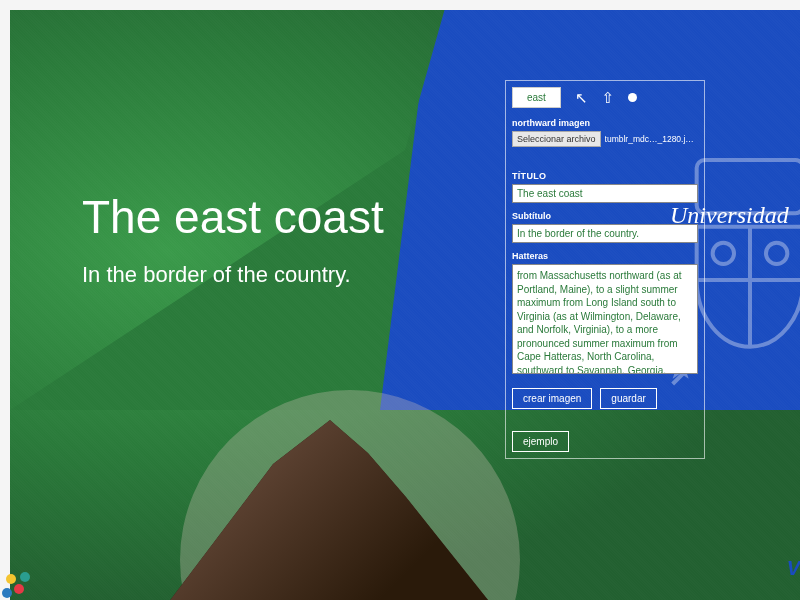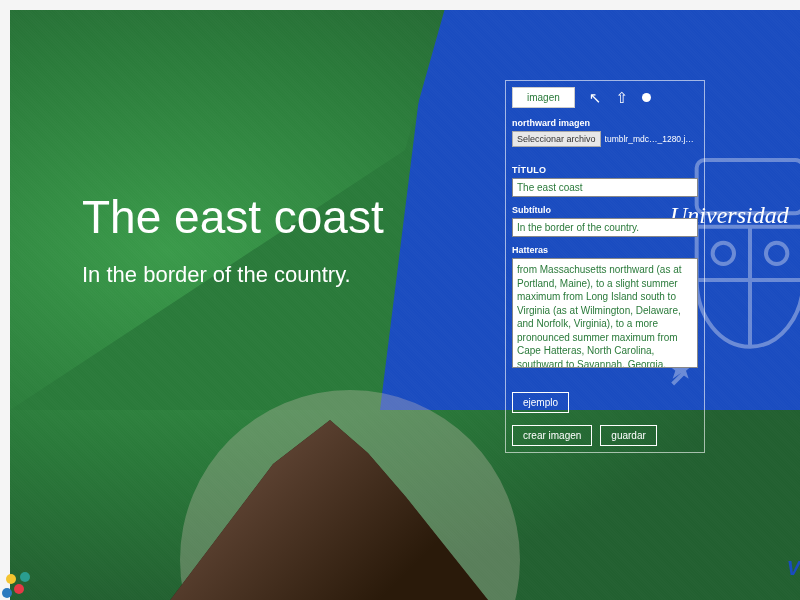--- a/index.html
+++ b/index.html
@@ -134,21 +134,21 @@
   .section-label {
     font-weight: bold;
     margin: 8px 0 3px;
     font-size: 9px;
   }
   .section-label.caps { text-transform: uppercase; letter-spacing: 0.3px; }
   .file-row {
     display: flex;
     align-items: center;
     gap: 4px;
-    margin-bottom: 18px;
+    margin-bottom: 24px;
     font-size: 8.5px;
   }
   .file-btn {
     background: #e8e8e8;
     color: #333;
     border: 1px solid #aaa;
     padding: 2px 4px;
     font-size: 9px;
     cursor: pointer;
     font-family: inherit;
@@ -246,47 +246,47 @@
   <div class="headline">
     <h1>The east coast</h1>
     <p>In the border of the country.</p>
   </div>
 
   <div class="halo"></div>
   <div class="peak"></div>
 
   <div class="panel">
     <div class="panel-top">
-      <button class="reset-btn">imagen</button>
+      <button class="reset-btn">east</button>
       <span class="tool-icon">↖</span>
       <span class="tool-icon">⇧</span>
       <span class="tool-icon circle-icon"></span>
     </div>
 
     <div class="section-label">northward imagen</div>
     <div class="file-row">
       <button class="file-btn">Seleccionar archivo</button>
       <span class="file-name">tumblr_mdc…_1280.jpg</span>
     </div>
 
     <div class="section-label caps">TÍTULO</div>
     <input class="text-input" value="The east coast" style="">
 
     <div class="section-label">Subtítulo</div>
     <input class="text-input" value="In the border of the country." style="">
 
     <div class="section-label">Hatteras</div>
     <textarea class="content-area" style="">from Massachusetts northward (as at Portland, Maine), to a slight summer maximum from Long Island south to Virginia (as at Wilmington, Delaware, and Norfolk, Virginia), to a more pronounced summer maximum from Cape Hatteras, North Carolina, southward to Savannah, Georgia.</textarea>
 
-    <div class="btn-row single">
-      <button class="panel-btn">ejemplo</button>
-    </div>
     <div class="btn-row">
       <button class="panel-btn">crear imagen</button>
       <button class="panel-btn">guardar</button>
+    </div>
+    <div class="btn-row single">
+      <button class="panel-btn">ejemplo</button>
     </div>
   </div>
 
   <div class="v-mark">V</div>
 </div>
 
 <div class="corner-badge">
   <span style="left:2px;bottom:2px;background:#2a7abf"></span>
   <span style="left:14px;bottom:6px;background:#e63946"></span>
   <span style="left:6px;bottom:16px;background:#f4c430"></span>

